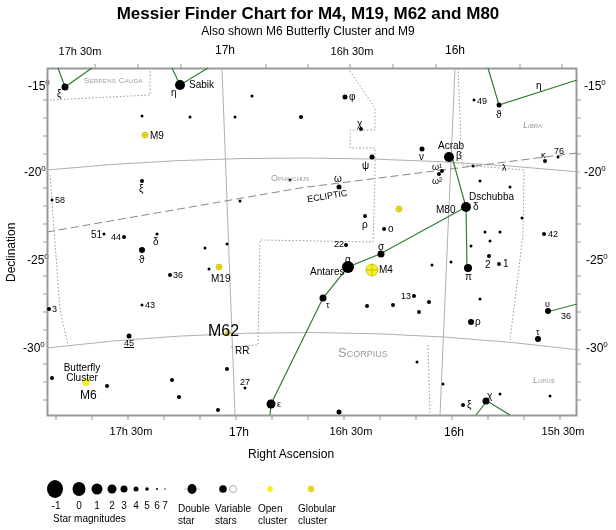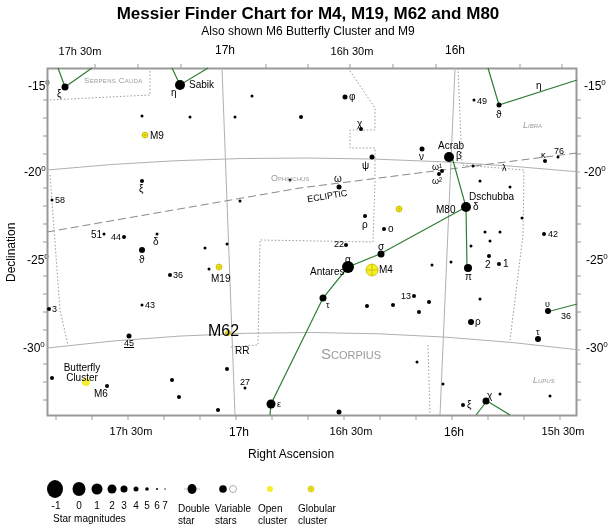--- a/index.html
+++ b/index.html
@@ -245,21 +245,21 @@
     <circle cx="233" cy="489" r="3.5" fill="#fff" stroke="#999" stroke-width="0.8"></circle>
     <circle cx="270" cy="489" r="3" fill="#f5ef2a"></circle>
     <circle cx="311" cy="489" r="3" fill="#f5ef2a" stroke="#c8b800" stroke-width="0.6"></circle>
     <path d="M308,489 H314 M311,486 V492" stroke="#c8b800" stroke-width="0.6"></path>
   </g>
 </svg>
 
 <div class="axis-title" style="left:84px;top:76px;font-size:8px;color:#9a9a9a;font-variant:small-caps;letter-spacing:0.3px;">Serpens Cauda</div>
 <div class="axis-title" style="left:271px;top:173px;font-size:9px;color:#9a9a9a;font-variant:small-caps;">Ophiuchus</div>
 <div class="axis-title" style="left:523px;top:120px;font-size:9px;color:#9a9a9a;font-variant:small-caps;font-style:italic;">Libra</div>
-<div class="axis-title" style="left:321px;top:345px;font-size:15px;color:#9a9a9a;font-variant:small-caps;">Scorpius</div>
+<div class="axis-title" style="left:338px;top:345px;font-size:13px;color:#9a9a9a;font-variant:small-caps;">Scorpius</div>
 <div class="axis-title" style="left:533px;top:375px;font-size:9px;color:#9a9a9a;font-variant:small-caps;font-style:italic;">Lupus</div>
 
 <div class="axis-title" style="left:307px;top:191px;font-size:9px;transform:rotate(-9deg);">ECLIPTIC</div>
 
 <div class="axis-title" style="left:189px;top:79px;font-size:10px;">Sabik</div>
 <div class="axis-title" style="left:438px;top:140px;font-size:10px;">Acrab</div>
 <div class="axis-title" style="left:469px;top:191px;font-size:10px;">Dschubba</div>
 <div class="axis-title" style="left:310px;top:266px;font-size:10px;">Antares</div>
 
 <div class="axis-title" style="left:57px;top:88px;font-size:10px;">ξ</div>
@@ -308,21 +308,21 @@
 <div class="axis-title" style="left:145px;top:300px;font-size:9px;">43</div>
 <div class="axis-title" style="left:52px;top:304px;font-size:9px;">3</div>
 <div class="axis-title" style="left:124px;top:338px;font-size:9px;text-decoration:underline;">45</div>
 <div class="axis-title" style="left:139px;top:183px;font-size:10px;">ξ</div>
 
 <div class="axis-title" style="left:150px;top:130px;font-size:10px;">M9</div>
 <div class="axis-title" style="left:404px;top:204px;font-size:10px;margin-left:32px;">M80</div>
 <div class="axis-title" style="left:211px;top:273px;font-size:10px;">M19</div>
 <div class="axis-title" style="left:379px;top:264px;font-size:10px;">M4</div>
 <div class="axis-title" style="left:208px;top:322px;font-size:16px;">M62</div>
-<div class="axis-title" style="left:80px;top:388px;font-size:10px;margin-left:14px;">M6</div>
+<div class="axis-title" style="left:80px;top:388px;font-size:12px;">M6</div>
 <div class="legend-text" style="left:62px;top:363px;font-size:10px;line-height:10px;text-align:center;width:40px;">Butterfly
 Cluster</div>
 
 <div class="legend-num" style="left:56px;top:500px;">-1</div>
 <div class="legend-num" style="left:79px;top:500px;">0</div>
 <div class="legend-num" style="left:97px;top:500px;">1</div>
 <div class="legend-num" style="left:112px;top:500px;">2</div>
 <div class="legend-num" style="left:124px;top:500px;">3</div>
 <div class="legend-num" style="left:136px;top:500px;">4</div>
 <div class="legend-num" style="left:147px;top:500px;">5</div>

